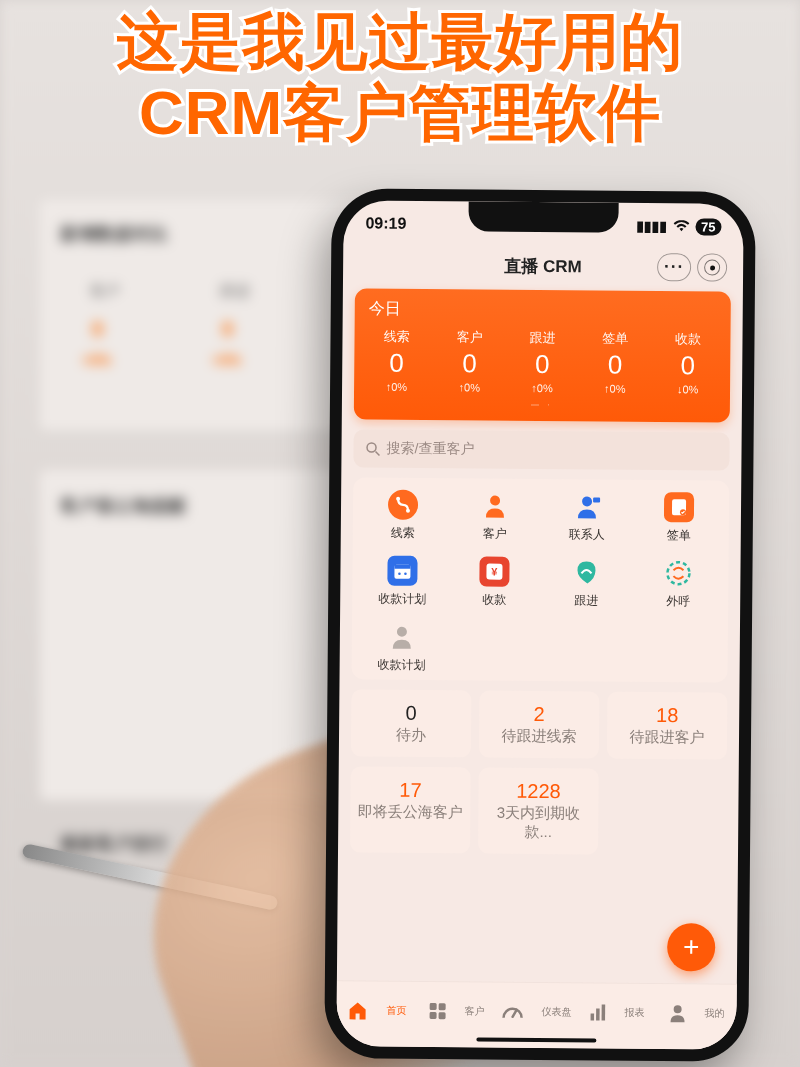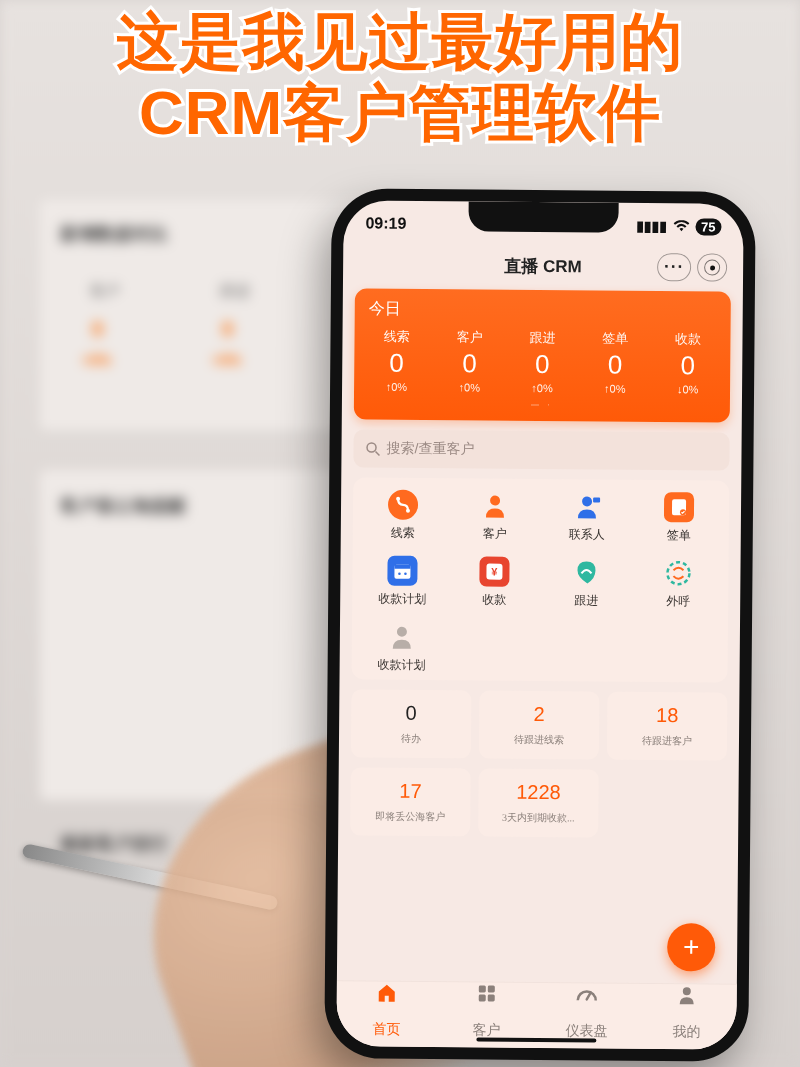--- a/index.html
+++ b/index.html
@@ -55,27 +55,27 @@
 .gi { display:flex; flex-direction:column; align-items:center; gap:5px;}
 .gi-ico { width:30px; height:30px; border-radius:7px; display:flex; align-items:center; justify-content:center; font-size:18px; color:#fff;}
 .gi-lbl { font-size:12px; color:#3a3532;}
 .c-or { background:#ff6a1f;} .c-bl{ background:#2f6fe8;} .c-rd{ background:#e8452f;}
 .lead-ico{ border-radius:50%; }
 
 .tiles { margin:0 12px 10px; display:grid; grid-template-columns:repeat(3,1fr); gap:8px;}
 .tile { background:#fbece6; border-radius:10px; padding:12px 6px; text-align:center;}
 .tile-n { font-size:20px; font-weight:400; color:#222;}
 .tile-n.hot { color:#ff5a08;}
-.tile-l { font-size:10px; color:#8b807b; margin-top:7px;font-family:Liberation Serif, serif;}
+.tile-l { font-size:15px; color:#8b807b; margin-top:1px;}
 .tiles2 { margin:0 12px; display:grid; grid-template-columns:repeat(3,1fr); gap:8px;}
 
 .fab { position:absolute; right:22px; bottom:78px; width:48px; height:48px; background:#ff5a08; border-radius:50%; color:#fff; display:flex; align-items:center; justify-content:center; font-size:28px; font-weight:300; box-shadow:0 4px 12px rgba(255,90,8,.5);}
 
 .tabbar { position:absolute; bottom:0; left:0; right:0; height:66px; background:#fbece6; display:flex; border-top:1px solid rgba(0,0,0,.04); padding-bottom:8px;}
-.tab { flex:1; display:flex; flex-direction:column; align-items:center; justify-content:center; gap:18px; color:#8b807b; font-size:14px;}
+.tab { flex:1; display:flex; flex-direction:row; align-items:center; justify-content:center; gap:18px; color:#8b807b; font-size:10px;}
 .tab.active { color:#ff5a08;}
 .tab-ico { font-size:20px; height:22px; display:flex; align-items:center;}
 .home-indicator{ position:absolute; bottom:6px; left:50%; transform:translateX(-50%); width:120px; height:4px; background:#111; border-radius:3px;}
 
 svg { display:block; }
 </style>
 </head>
 <body>
 
 <div class="backdrop">
@@ -317,20 +317,30 @@
           <span class="tab-ico">
             <svg width="22" height="20" viewBox="0 0 22 20">
               <path d="M2 16 A9 9 0 0 1 20 16" stroke="#8b807b" stroke-width="2.5" fill="none"></path>
               <line x1="11" y1="15" x2="15" y2="8" stroke="#8b807b" stroke-width="2.5" stroke-linecap="round"></line>
             </svg>
           </span>
           <span>仪表盘</span>
         </div>
       <div class="tab">
           <span class="tab-ico">
+            <svg width="18" height="18" viewBox="0 0 18 18">
+              <rect x="2" y="10" width="3.5" height="7" fill="#8b807b"></rect>
+              <rect x="7.5" y="5" width="3.5" height="12" fill="#8b807b"></rect>
+              <rect x="13" y="1" width="3.5" height="16" fill="#8b807b"></rect>
+            </svg>
+          </span>
+          <span>报表</span>
+        </div>
+      <div class="tab">
+          <span class="tab-ico">
             <svg width="18" height="20" viewBox="0 0 18 20">
               <circle cx="9" cy="6" r="4" fill="#8b807b"></circle>
               <path d="M2 19 Q2 12 9 12 Q16 12 16 19 Z" fill="#8b807b"></path>
             </svg>
           </span>
           <span>我的</span>
         </div>
     </div>
     <div class="home-indicator"></div>
   </div>

